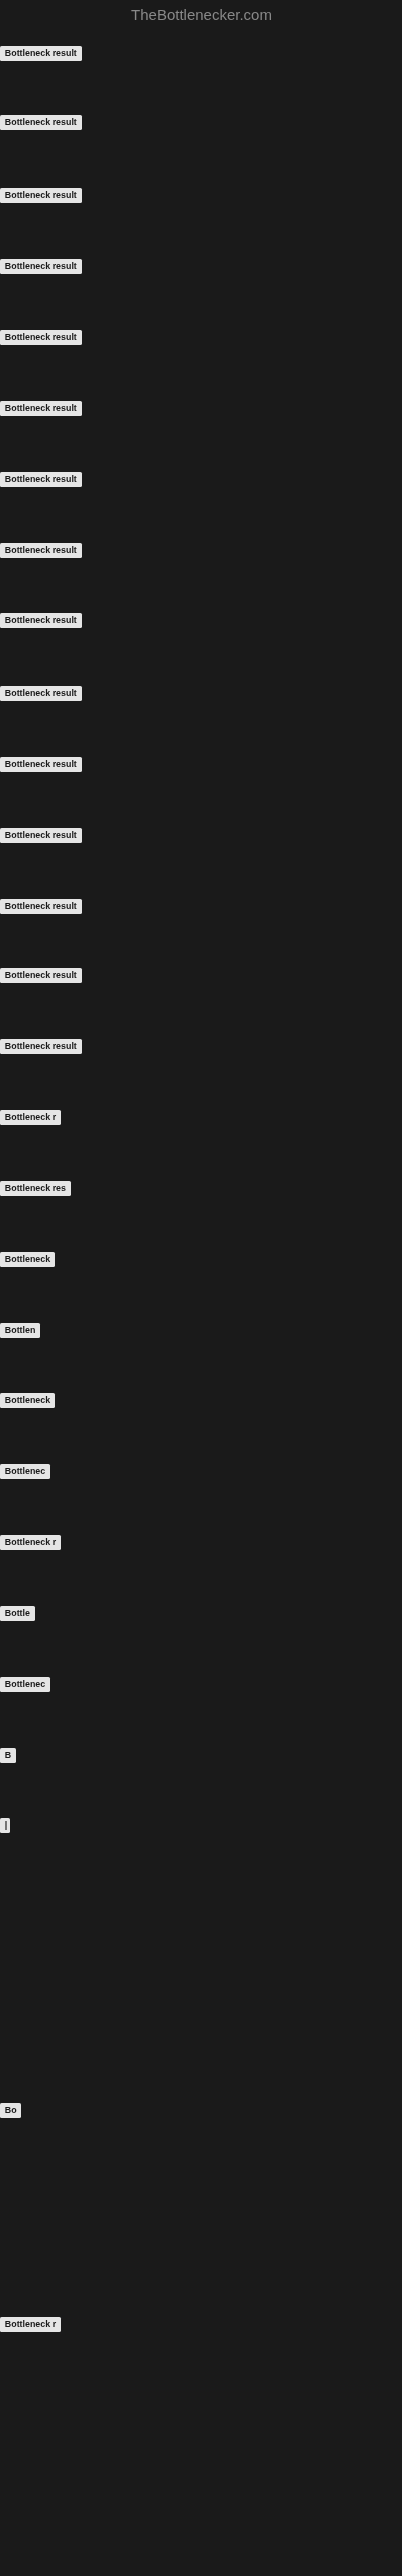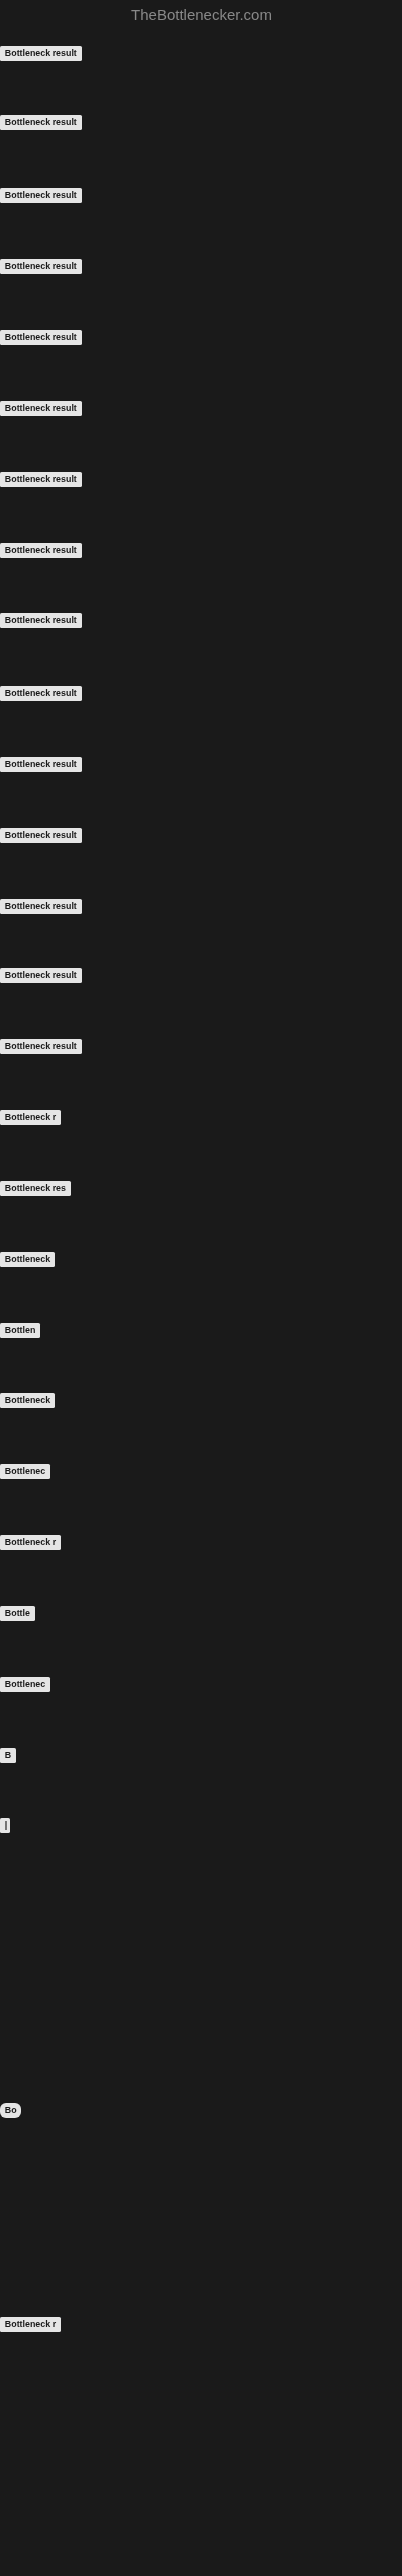--- a/index.html
+++ b/index.html
@@ -64,16 +64,16 @@
     <div class="bottleneck-label" style="top: 1181px; max-width: 76px;">Bottleneck res</div>
     <div class="bottleneck-label" style="top: 1252px; max-width: 63px;">Bottleneck</div>
     <div class="bottleneck-label" style="top: 1323px; max-width: 48px;">Bottlen</div>
     <div class="bottleneck-label" style="top: 1393px; max-width: 63px;">Bottleneck</div>
     <div class="bottleneck-label" style="top: 1464px; max-width: 58px;">Bottlenec</div>
     <div class="bottleneck-label" style="top: 1535px; max-width: 72px;">Bottleneck r</div>
     <div class="bottleneck-label" style="top: 1606px; max-width: 42px;">Bottle</div>
     <div class="bottleneck-label" style="top: 1677px; max-width: 58px;">Bottlenec</div>
     <div class="bottleneck-label" style="top: 1748px; max-width: 17.7px;">B</div>
     <div class="bottleneck-label" style="top: 1818px; max-width: 9.7px;">|</div>
-    <div class="bottleneck-label" style="top: 2103px; max-width: 22.5px; border-radius: 6px;">Bo</div>
+    <div class="bottleneck-label" style="top: 2103px; max-width: 22.5px;">Bo</div>
     <div class="bottleneck-label" style="top: 2317px; max-width: 72px;">Bottleneck r</div>
   </div>
 
 
 </body></html>

